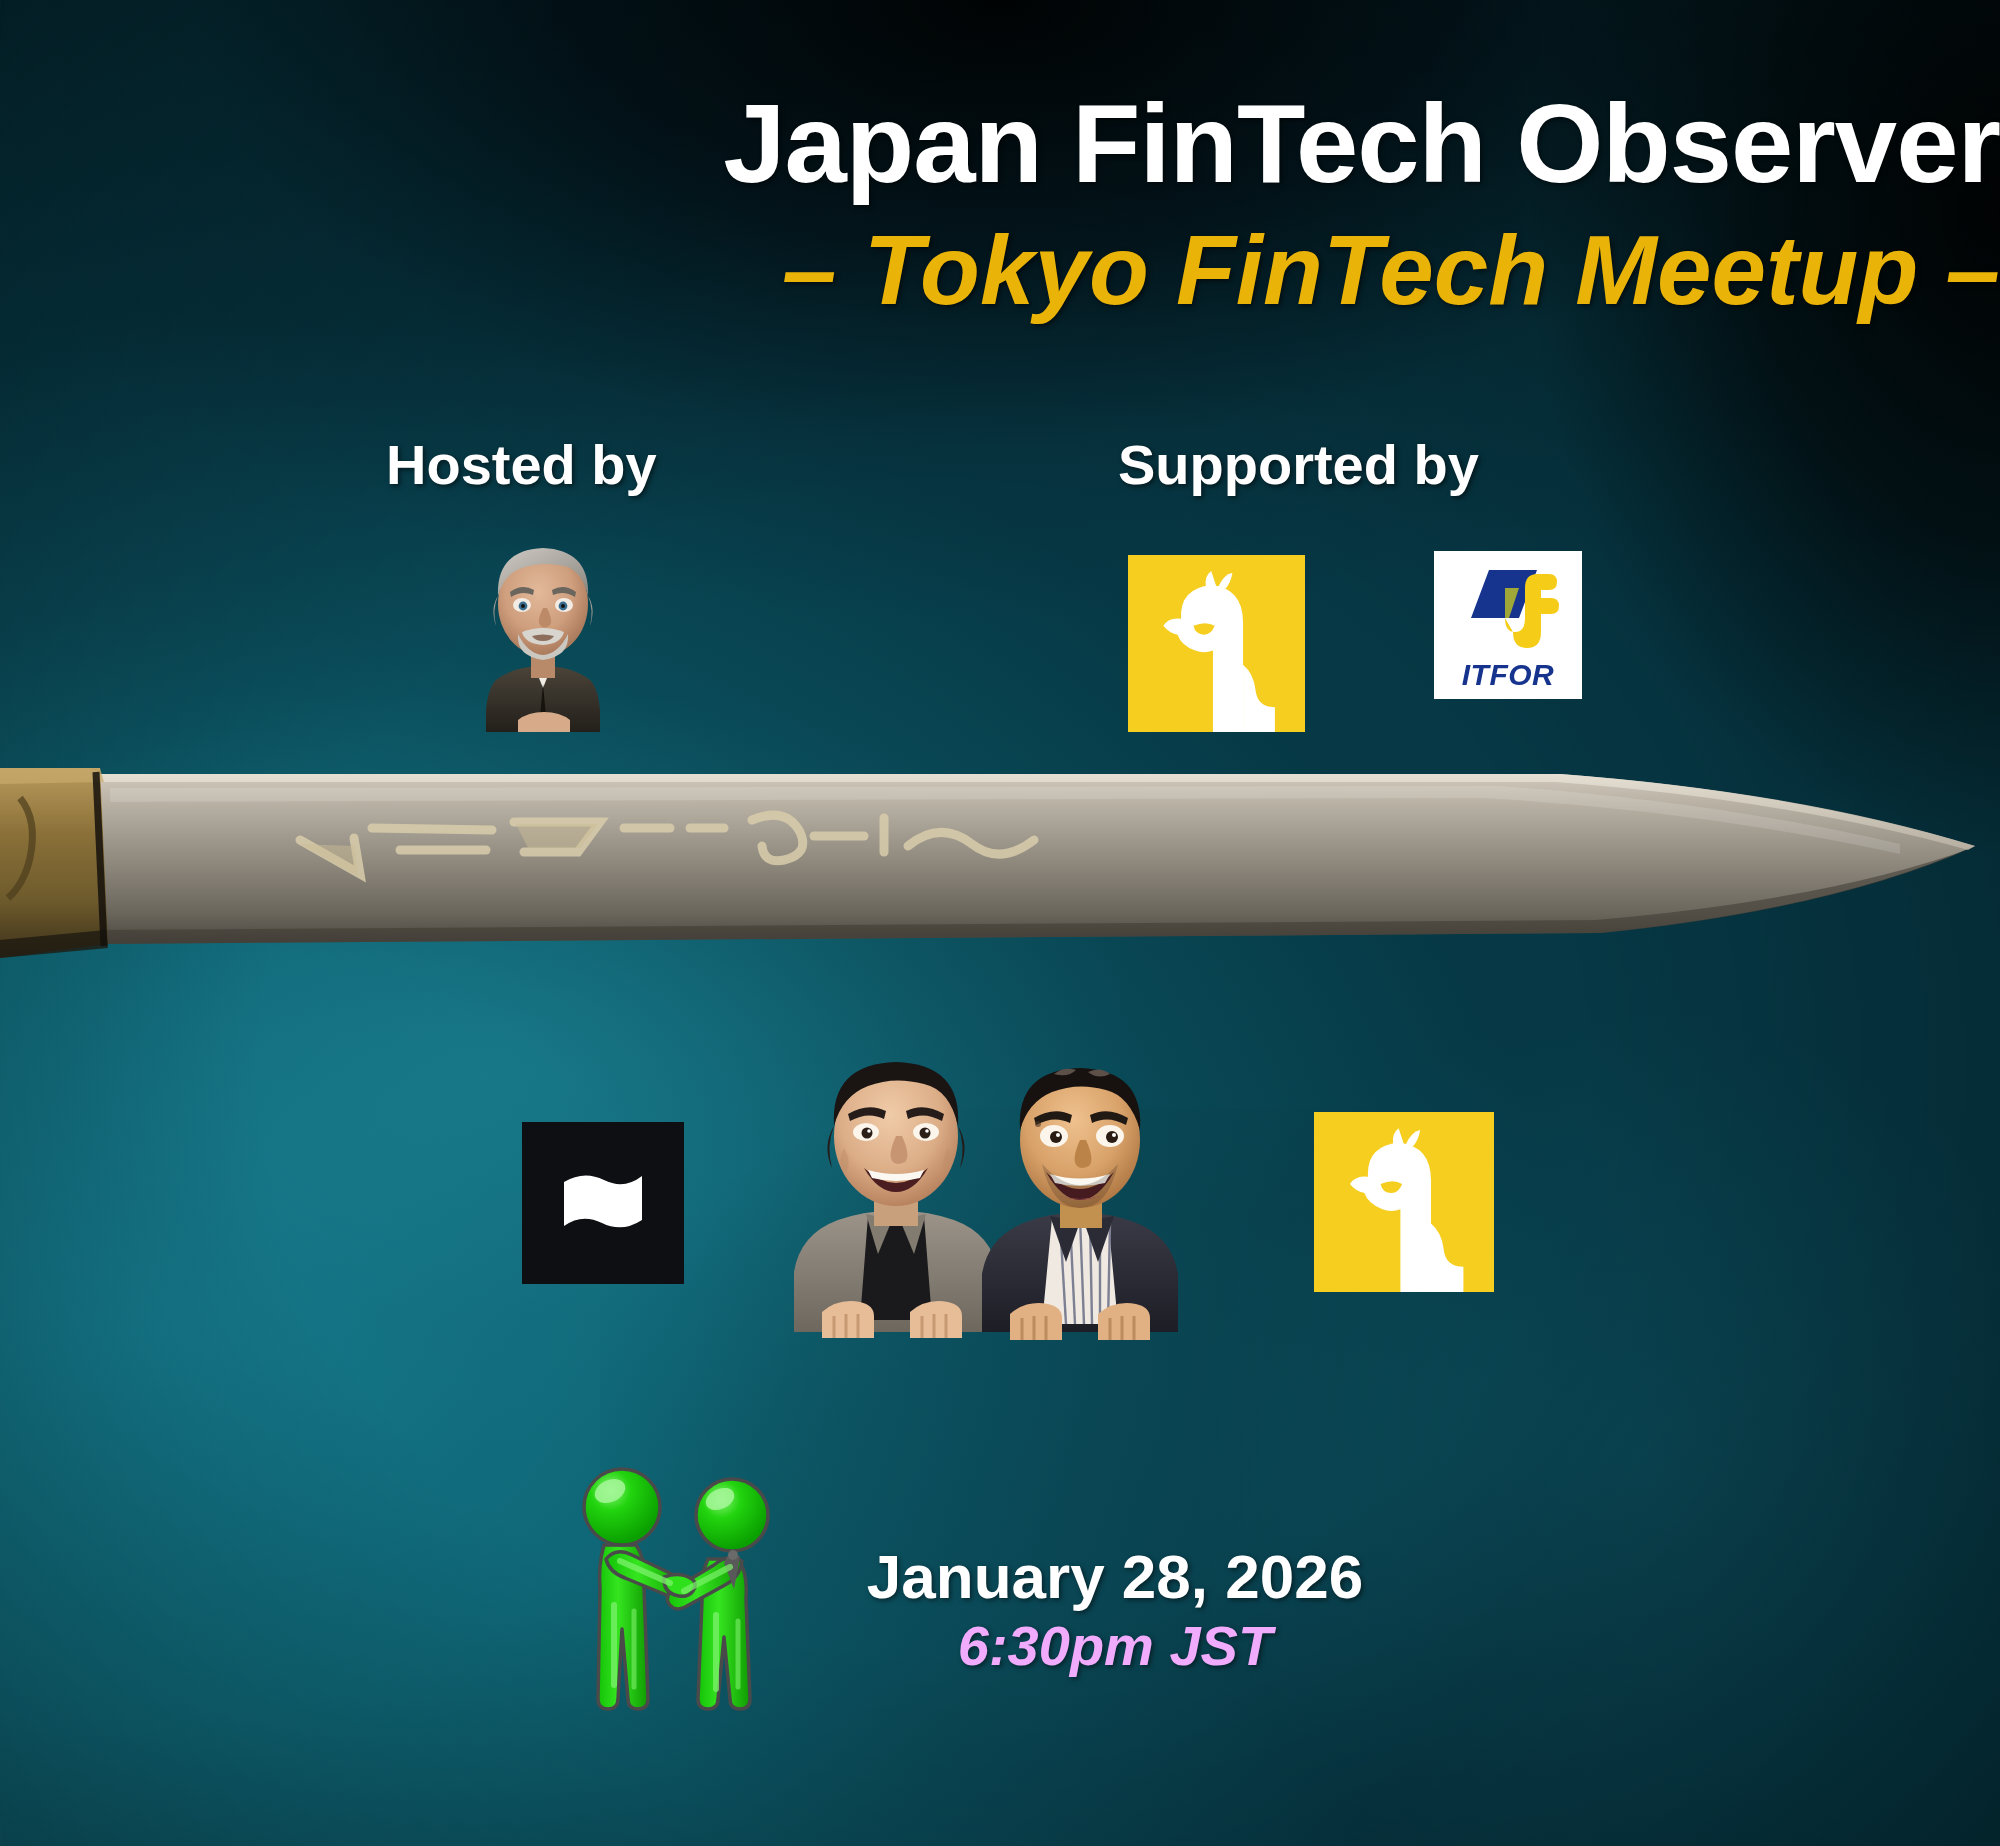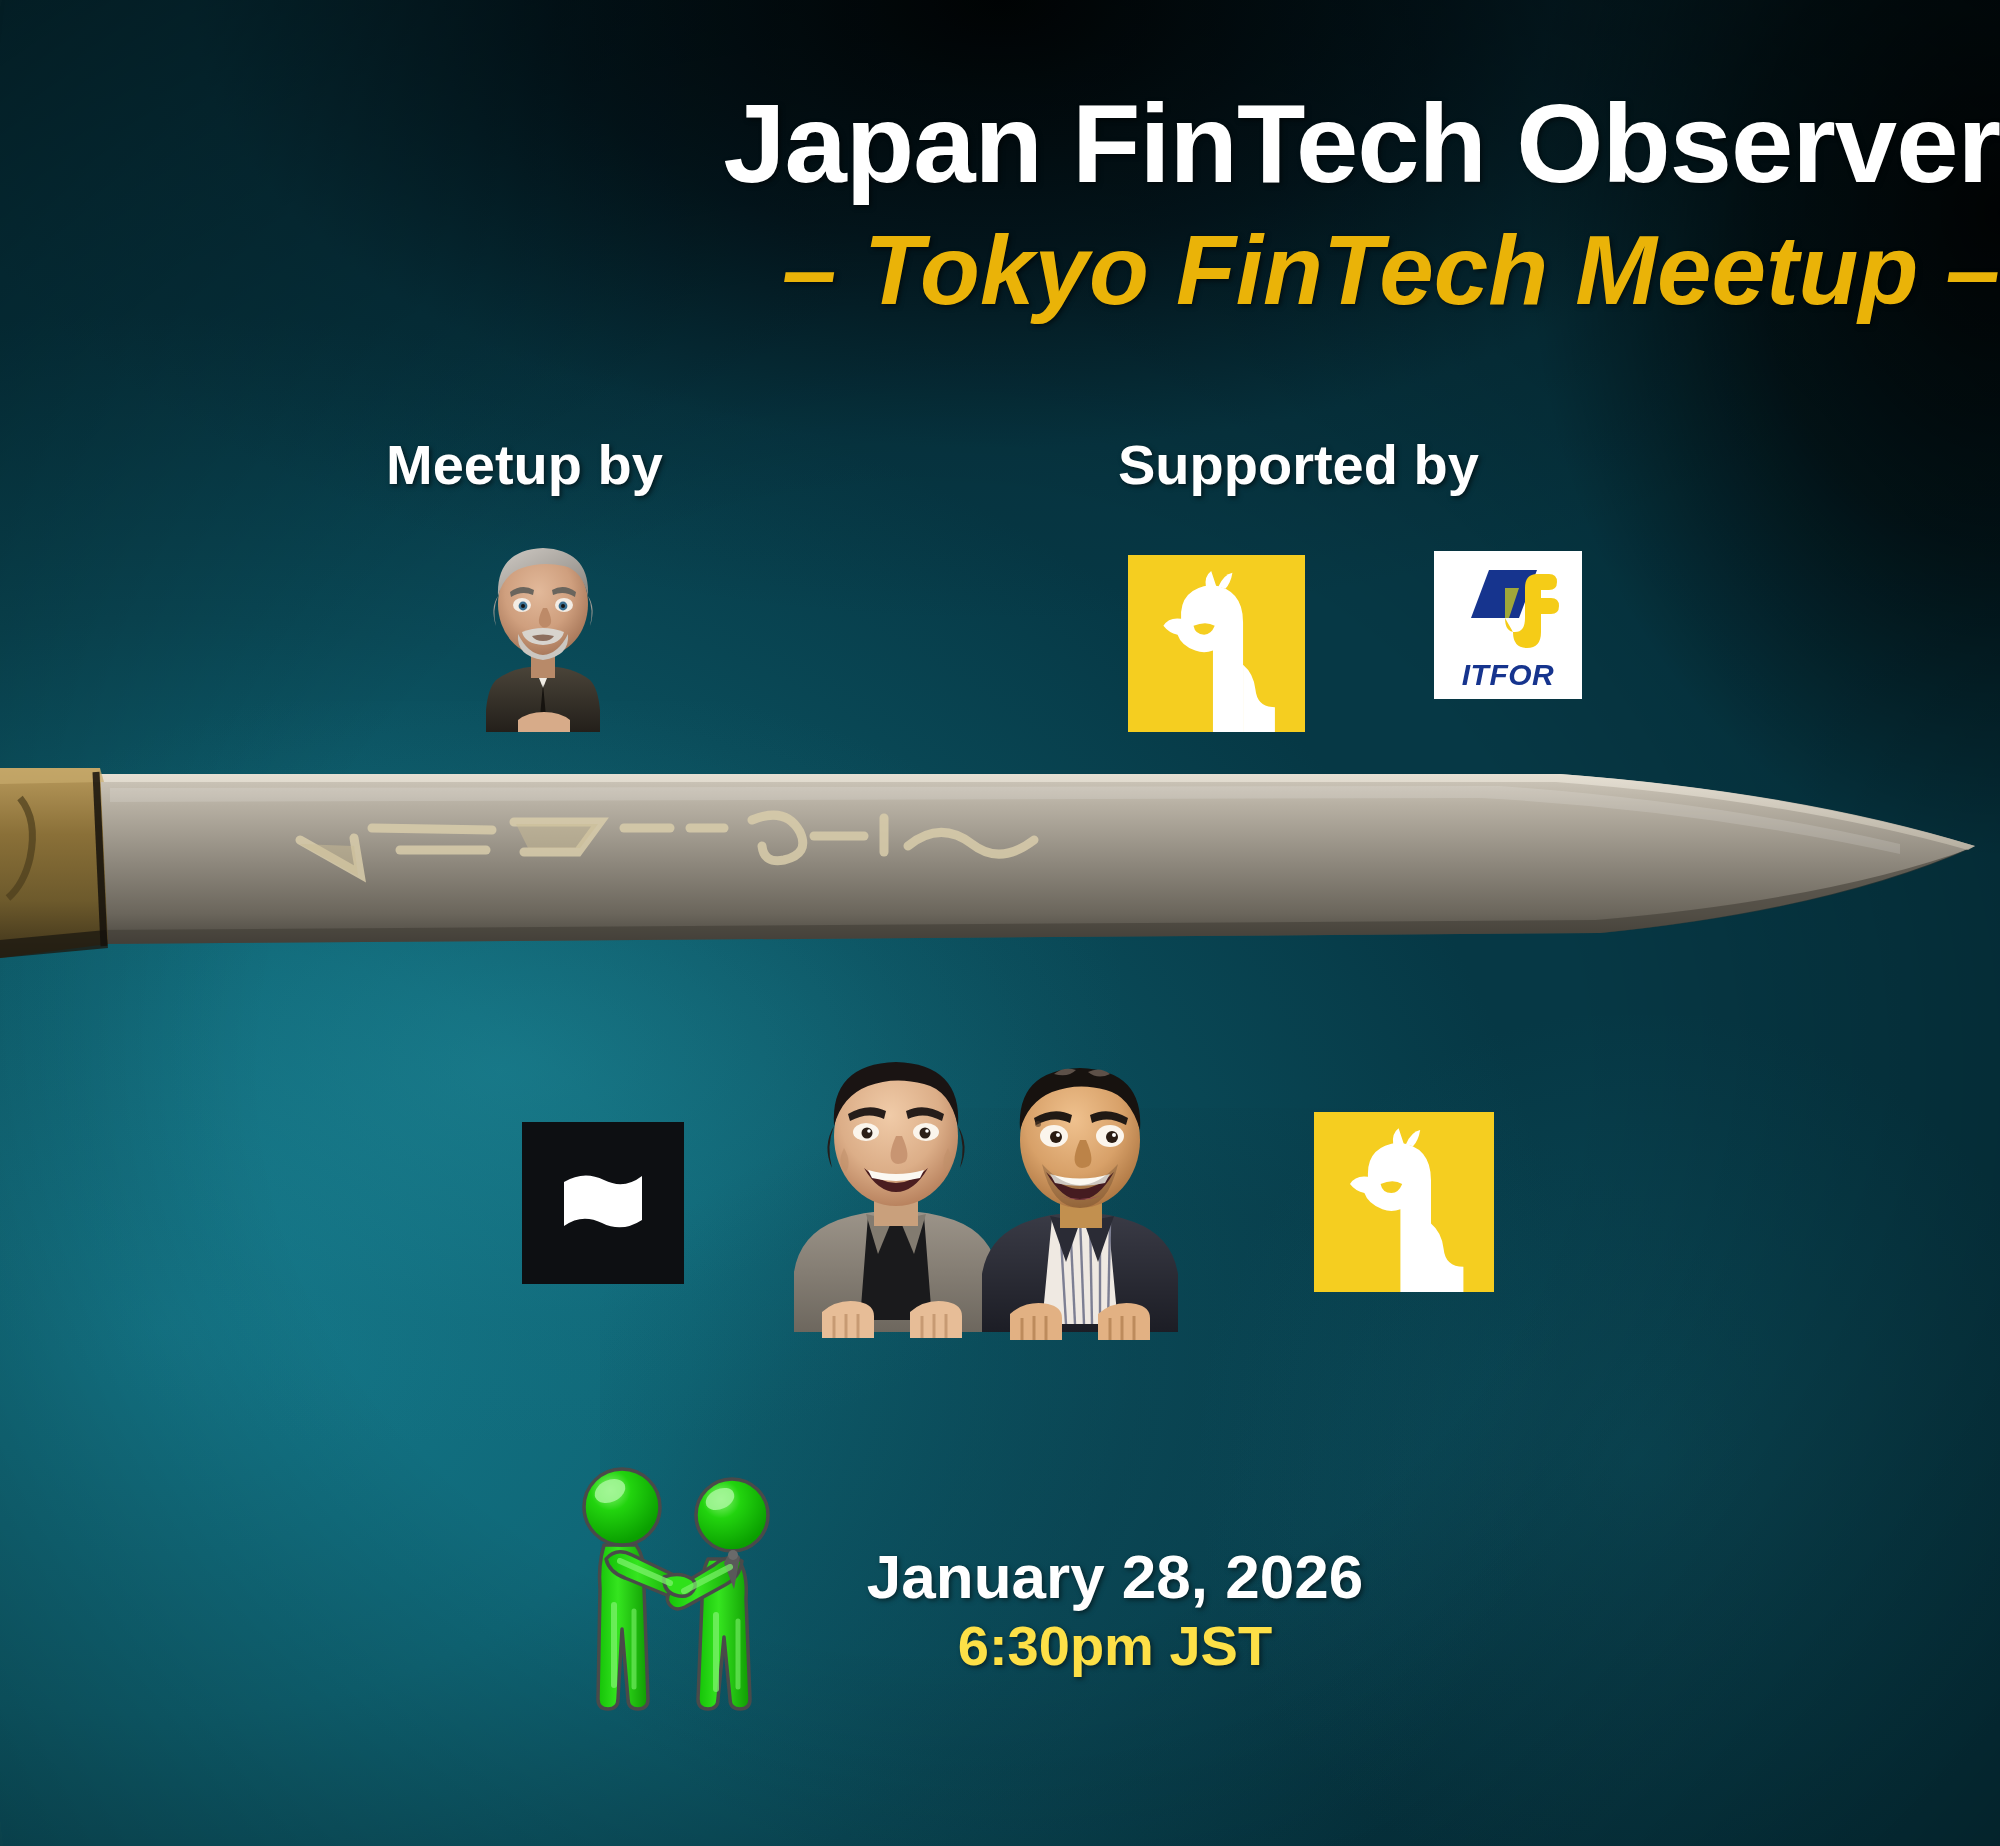--- a/index.html
+++ b/index.html
@@ -100,23 +100,24 @@
   .datetime-block {
     position: absolute; left: 805px; top: 1540px;
     z-index: 7; text-align: center; width: 620px;
   }
   .date-line {
     font-size: 62px; font-weight: 700; color: #fff;
     text-shadow: 2px 2px 5px rgba(0,0,0,0.5);
     line-height: 1.18;
   }
   .time-line {
-    font-size: 56px; font-weight: 700; color: #fde047;
+    font-size: 56px; font-weight: 700; color: #f0abfc;
     text-shadow: 2px 2px 5px rgba(0,0,0,0.5);
     line-height: 1.18;
+    font-style: italic;
   }
 
   
   .logo-llama-top {
     position: absolute; left: 1128px; top: 555px;
     width: 177px; height: 177px;
     background: #f5ce20;
     z-index: 6;
   }
   .logo-llama-mid {
@@ -190,21 +191,21 @@
   <div class="bg-dark-right"></div>
   <div class="bg-streaks"></div>
   <div class="bg-vignette"></div>
 
   <div class="title-block">
     <div class="title-main">Japan FinTech Observer</div>
     <div class="title-sub">– Tokyo FinTech Meetup –</div>
   </div>
 
   <div class="credit-row">
-    <div class="credit-label credit-hosted">Meetup by</div>
+    <div class="credit-label credit-hosted">Hosted by</div>
     <div class="credit-label credit-supported">Supported by</div>
   </div>
 
   <div class="host-figure">
     <svg viewBox="0 0 130 220" xmlns="http://www.w3.org/2000/svg">
       <defs>
         <radialGradient id="hskin" cx="45%" cy="38%" r="62%">
           <stop offset="0%" stop-color="#e2b99a"></stop>
           <stop offset="60%" stop-color="#cf9f7e"></stop>
           <stop offset="100%" stop-color="#a9795b"></stop>

